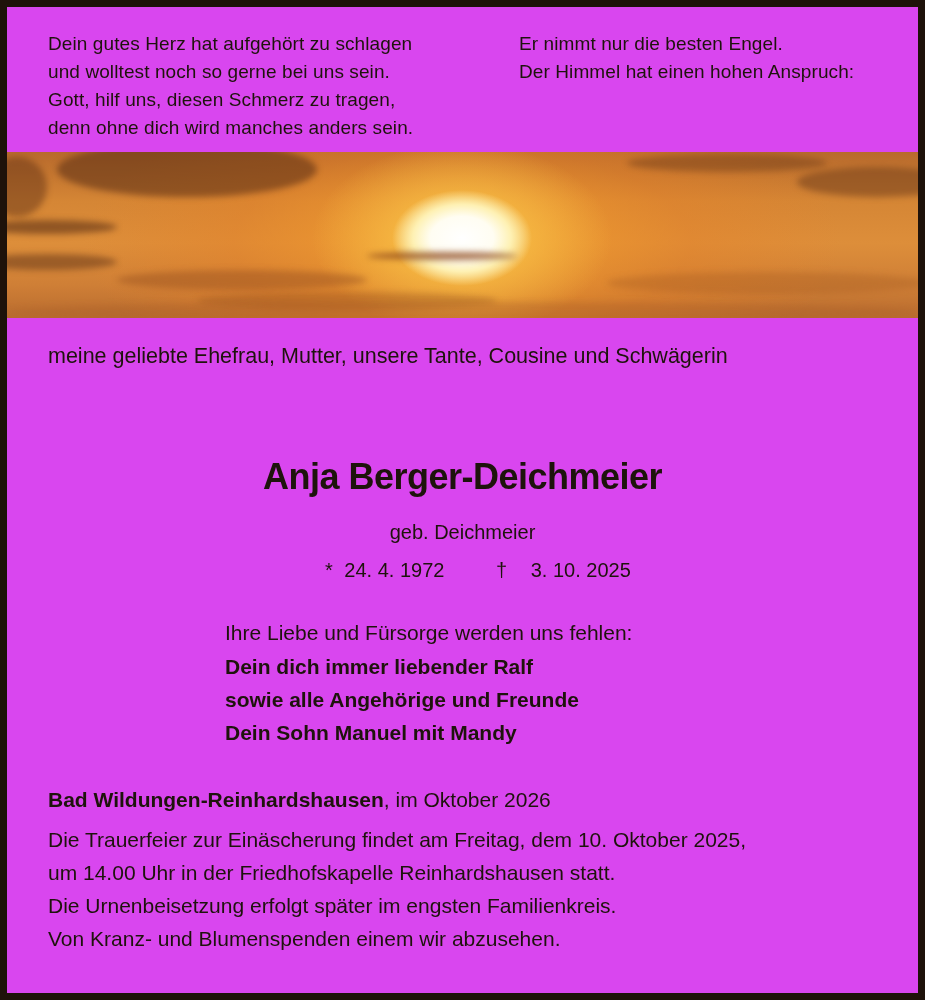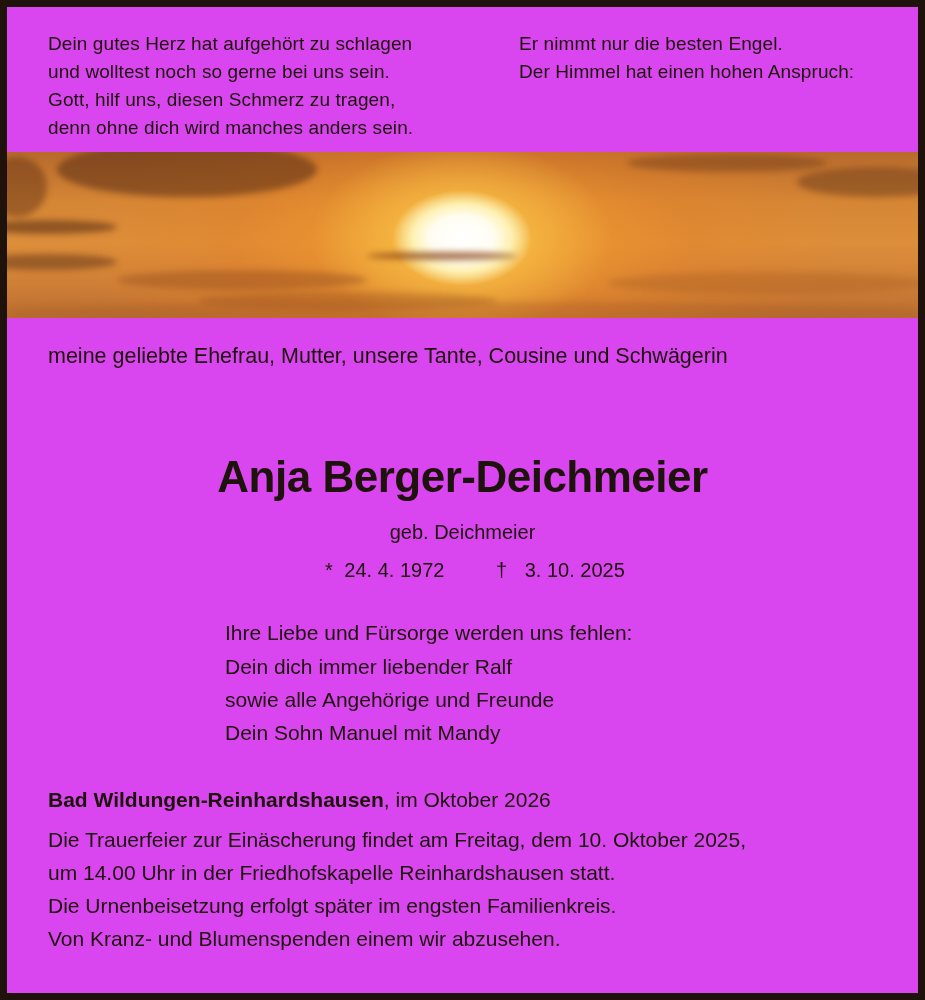--- a/index.html
+++ b/index.html
@@ -51,21 +51,21 @@
     left: 41px; top: 333px;
     font-size: 21.5px;
     line-height: 32px;
     white-space: nowrap;
   }
   .name {
     position: absolute;
     left: 0; top: 440px;
     width: 911px;
     text-align: center;
-    font-size: 44px;
+    font-size: 36px;
     font-weight: bold;
     letter-spacing: -0.5px;
     line-height: 60px;
   }
   .maiden {
     position: absolute;
     left: 0; top: 511px;
     width: 911px;
     text-align: center;
     font-size: 20px;
@@ -82,21 +82,21 @@
   .dates .death { margin-left: 46px; }
 
   .mourners {
     position: absolute;
     left: 218px; top: 609px;
     font-size: 21px;
     line-height: 33px;
     white-space: nowrap;
   }
   .mourners .lead { margin-bottom: 1px; }
-  .mourners .b { font-weight: normal; }
+  .mourners .b { font-weight: bold; }
 
   .closing {
     position: absolute;
     left: 41px; top: 776px;
     width: 860px;
     font-size: 21px;
     line-height: 33px;
   }
   .closing div { white-space: nowrap; }
   .closing .place { margin-bottom: 7px; }
@@ -138,21 +138,21 @@
     <div>meine geliebte Ehefrau, Mutter, unsere Tante, Cousine und Schwägerin</div>
   </div>
 
   <div class="name">Anja Berger-Deichmeier</div>
   <div class="maiden">geb. Deichmeier</div>
 
   <div class="dates">
     <span>*</span>
     <span style="margin-left:6px;">24. 4. 1972</span>
     <span class="death">†</span>
-    <span style="margin-left:12px;">3. 10. 2025</span>
+    <span style="margin-left:18px;">3. 10. 2025</span>
   </div>
 
   <div class="mourners">
     <div class="lead">Ihre Liebe und Fürsorge werden uns fehlen:</div>
     <div class="b">Dein dich immer liebender Ralf</div>
     <div class="b">sowie alle Angehörige und Freunde</div>
     <div class="b">Dein Sohn Manuel mit Mandy</div>
   </div>
 
   <div class="closing">

